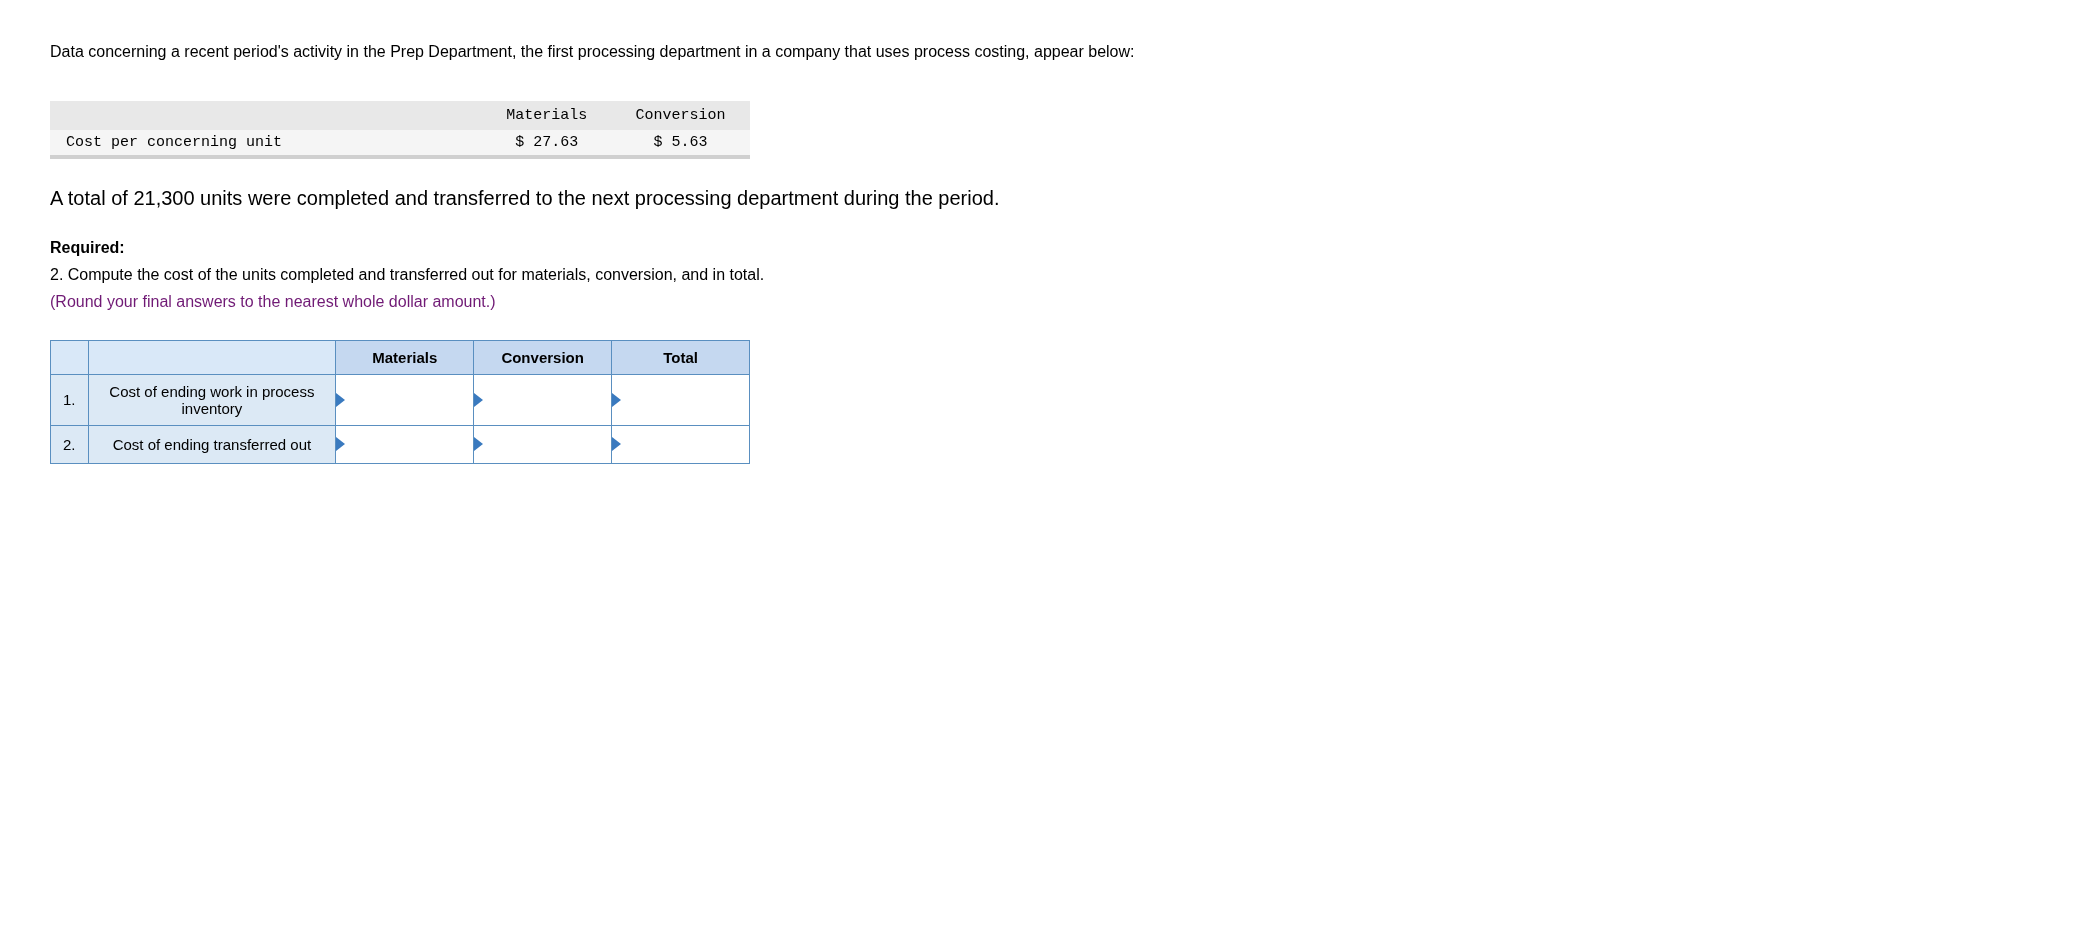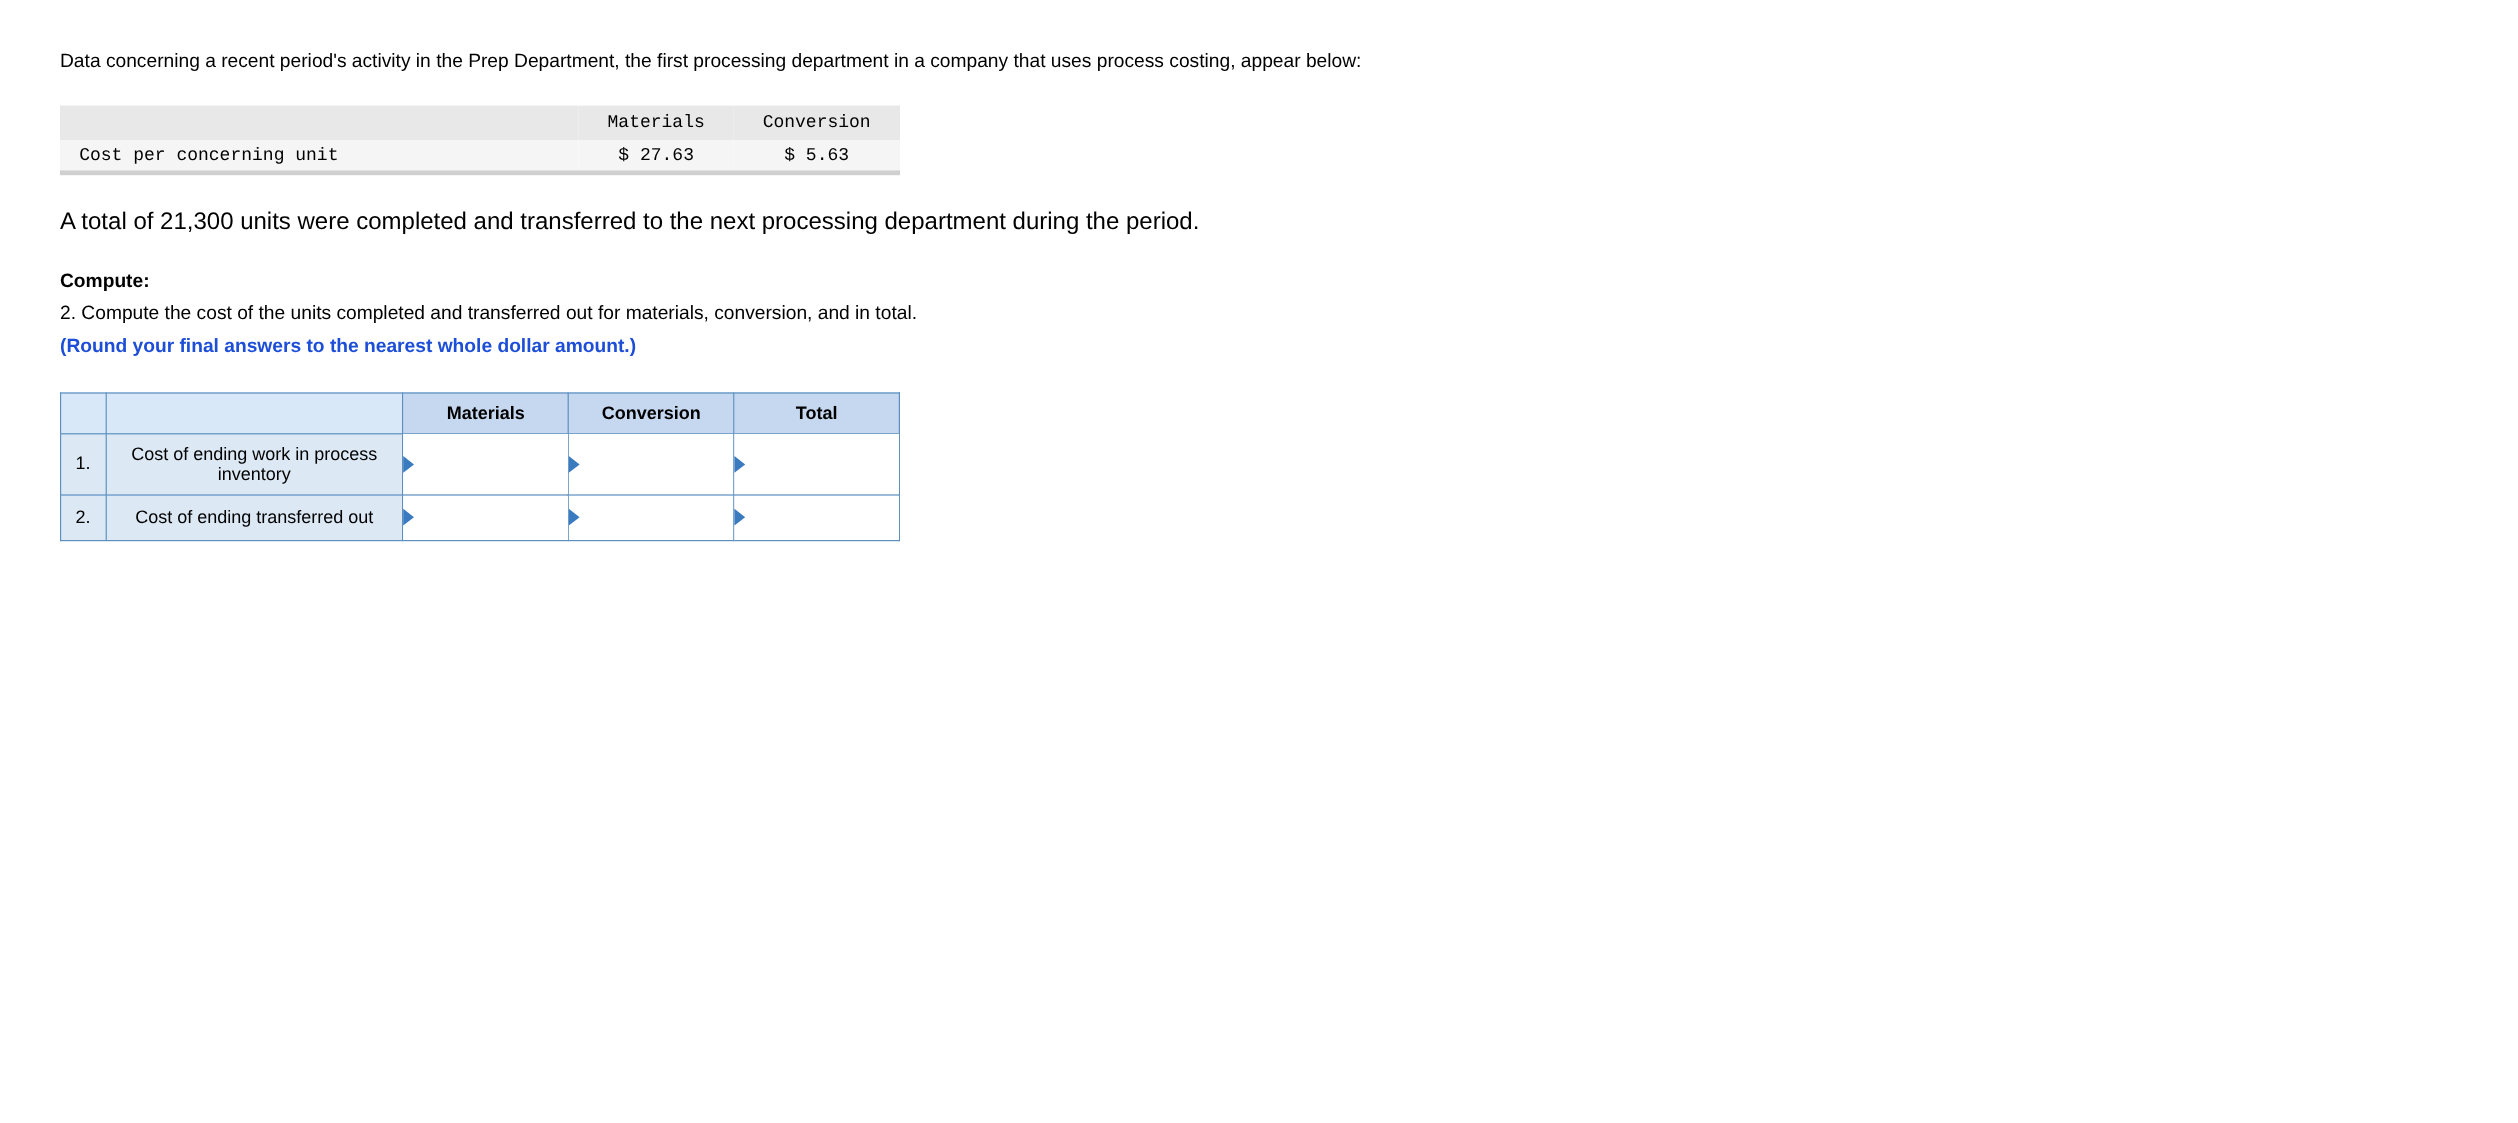--- a/index.html
+++ b/index.html
@@ -13,21 +13,21 @@
       font-size: 16px;
       background: #ffffff;
       color: #000000;
       padding: 40px 50px;
       max-width: 2098px;
     }
 
     .intro-text {
       font-size: 16px;
       line-height: 1.5;
-      margin-bottom: 24px;
+      margin-bottom: 37px;
       max-width: 1400px;
     }
 
     .data-table-container {
       margin-bottom: 28px;
       max-width: 700px;
     }
 
     .data-table {
       width: 100%;
@@ -88,22 +88,22 @@
     .required-section p {
       font-size: 16px;
       line-height: 1.7;
     }
 
     .required-bold {
       font-weight: bold;
     }
 
     .round-note {
-      color: #1d4ed8;
-      font-weight: bold;
+      color: #701a75;
+      font-weight: normal;
     }
 
     .answer-table-container {
       margin-top: 20px;
       max-width: 700px;
     }
 
     .answer-table {
       width: 100%;
       border-collapse: collapse;
@@ -206,21 +206,21 @@
         <td colspan="3"></td>
       </tr>
     </tfoot>
   </table>
 </div>
 
 <p class="transfer-text">A total of 21,300 units were completed and transferred to the next processing department during the period.</p>
 
 <div class="required-section">
   <p>
-    <span class="required-bold">Compute:</span>
+    <span class="required-bold">Required:</span>
   </p>
   <p>2. Compute the cost of the units completed and transferred out for materials, conversion, and in total.</p>
   <p class="round-note">(Round your final answers to the nearest whole dollar amount.)</p>
 </div>
 
 <div class="answer-table-container">
   <table class="answer-table">
     <thead>
       <tr>
         <th class="empty-header header-row-empty"></th>

